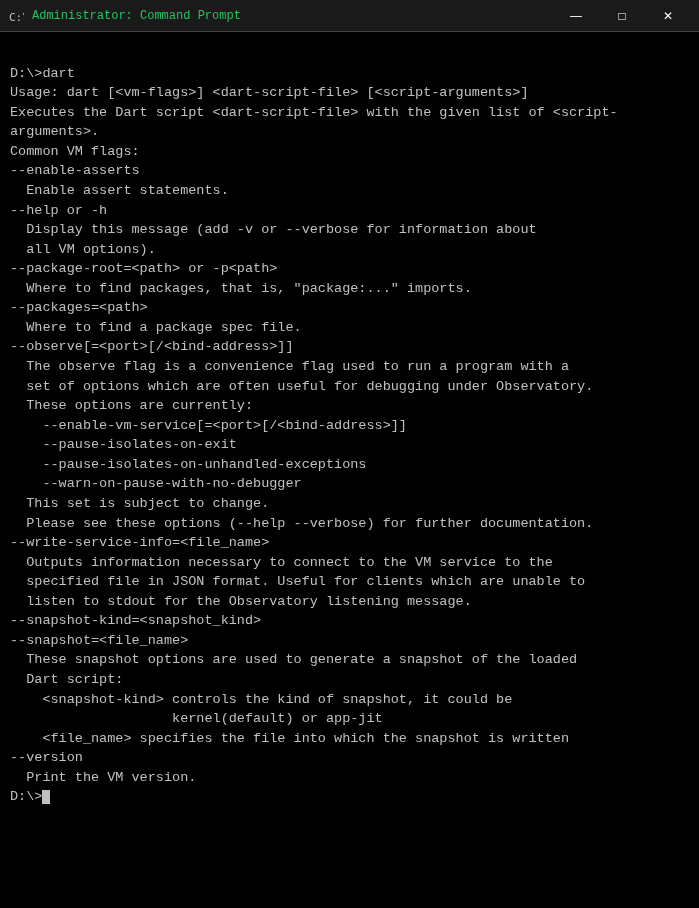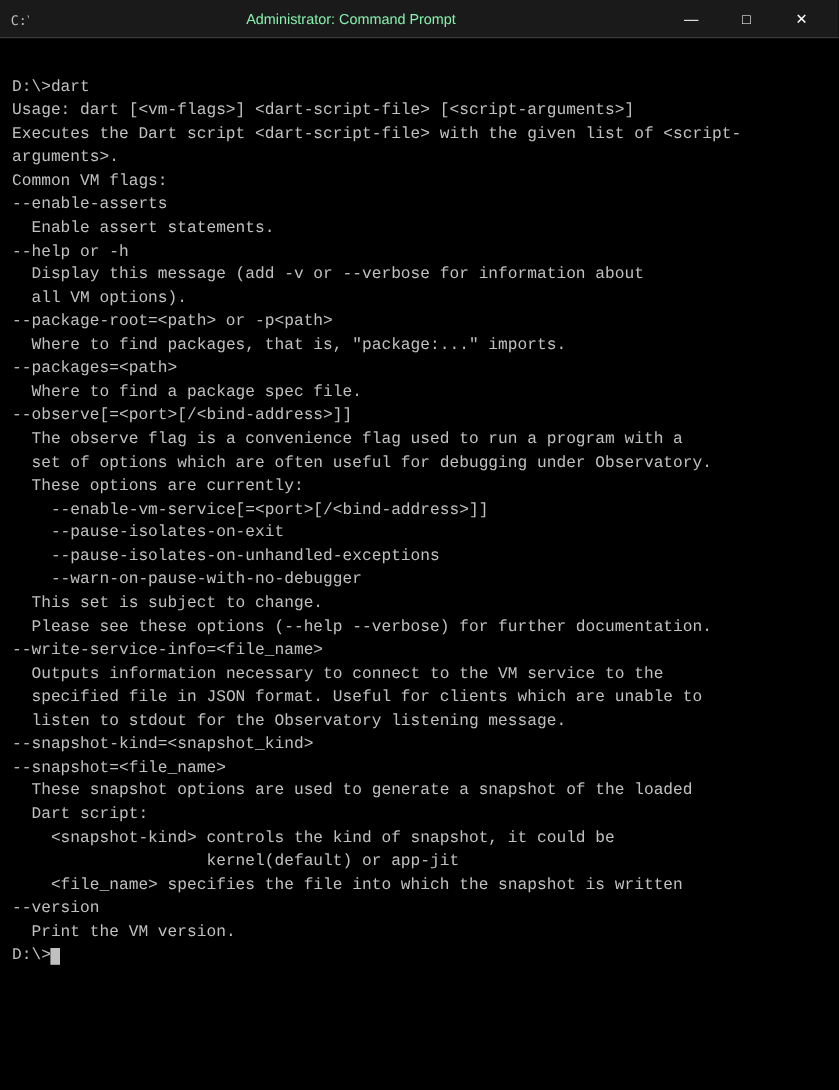--- a/index.html
+++ b/index.html
@@ -31,24 +31,23 @@
       width: 16px;
       height: 16px;
       margin-right: 8px;
       display: flex;
       align-items: center;
       justify-content: center;
     }
 
     .title-bar-title {
       flex: 1;
-      color: #86efac;
+      color: #22c55e;
       font-size: 12px;
-      font-family: Liberation Sans, sans-serif;
-      text-align: center;
+      font-family: Liberation Mono, monospace;
     }
 
     .title-bar-controls {
       display: flex;
       gap: 0;
     }
 
     .title-bar-btn {
       width: 46px;
       height: 32px;

